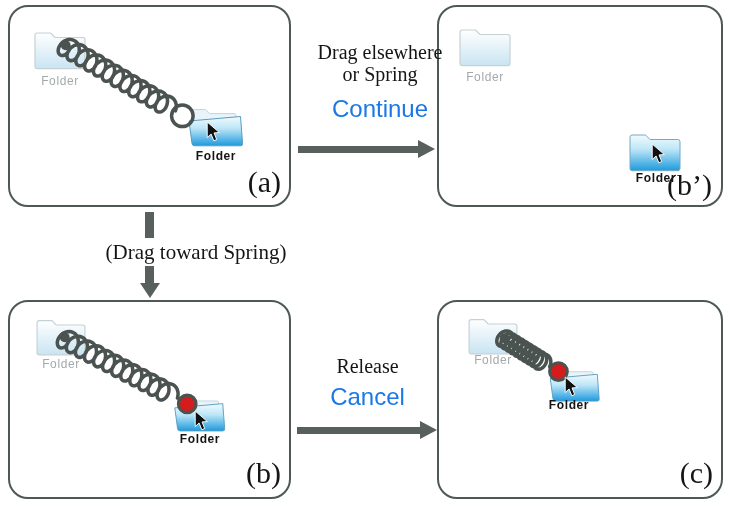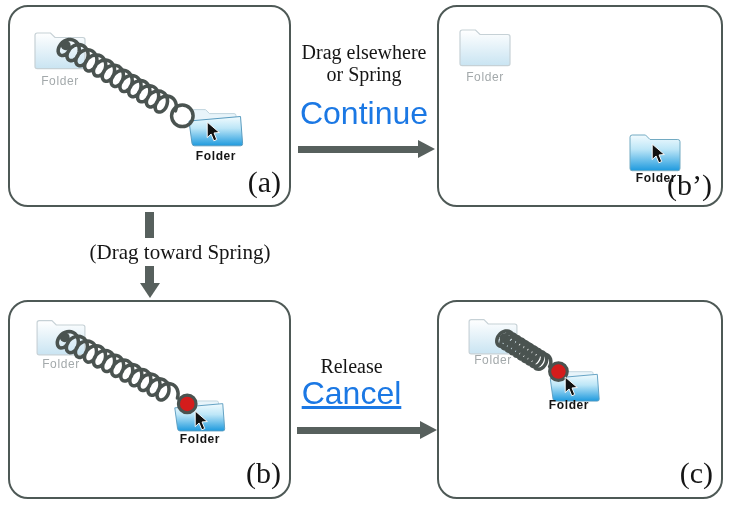--- a/index.html
+++ b/index.html
@@ -13,22 +13,22 @@
   .panel{position:absolute;border:2.5px solid var(--panel-border);border-radius:20px;
          background:#fff;box-sizing:border-box;}
   .layer{position:absolute;left:0;top:0;width:100%;height:100%;pointer-events:none;}
   .icon-abs{position:absolute;}
   .flabel{position:absolute;font-size:12px;letter-spacing:0.6px;text-align:center;}
   .flabel.gray{color:var(--label-gray);font-weight:400;}
   .flabel.dark{color:var(--text-black);font-weight:600;}
   .caption{position:absolute;font-family:"Liberation Serif",serif;font-size:30px;
            color:var(--text-black);line-height:1;}
   .mid-text{position:absolute;text-align:center;font-family:"Liberation Serif",serif;
-            font-size:20px;color:var(--text-black);line-height:1.12;}
-  .action-word{font-family:"Liberation Sans",sans-serif;font-size:32px;
+            font-size:20px;color:var(--text-black);line-height:1.12;padding-left:16px;}
+  .action-word{font-family:"Liberation Sans",sans-serif;font-size:24px;
                color:var(--accent-blue);line-height:1;}
   .h-arrow{position:absolute;display:flex;align-items:center;}
   .h-arrow .bar{height:7px;background:var(--arrow);flex-grow:1;}
   .h-arrow .head{width:0;height:0;border-top:9px solid transparent;
                  border-bottom:9px solid transparent;border-left:17px solid var(--arrow);}
   .v-bar{position:absolute;width:9px;background:var(--arrow);}
   .v-head{position:absolute;width:0;height:0;border-left:10px solid transparent;
           border-right:10px solid transparent;border-top:15px solid var(--arrow);}
   .spring-path{fill:none;stroke:var(--spring);stroke-width:3.6;stroke-linecap:round;}
   .spring-dot{fill:var(--spring);}
@@ -153,20 +153,20 @@
     <div class="head"></div>
   </div>
 
   <div class="v-bar" style="left:145px;top:212px;height:26px;"></div>
   <div class="mid-text" style="left:60px;top:241px;width:240px;font-size:21px;">(Drag toward Spring)</div>
   <div class="v-bar" style="left:145px;top:266px;height:17px;"></div>
   <div class="v-head" style="left:139.5px;top:283px;"></div>
 
   <div class="mid-text" style="left:292px;top:355px;width:119px;">
     <div>Release</div>
-    <div class="action-word" style="text-decoration:underline;">Cancel</div>
+    <div class="action-word" style="margin-top:8px;">Cancel</div>
   </div>
   <div class="h-arrow" style="left:297px;top:421px;width:140px;">
     <div class="bar"></div>
     <div class="head"></div>
   </div>
 
 </div>
 
 </body></html>

